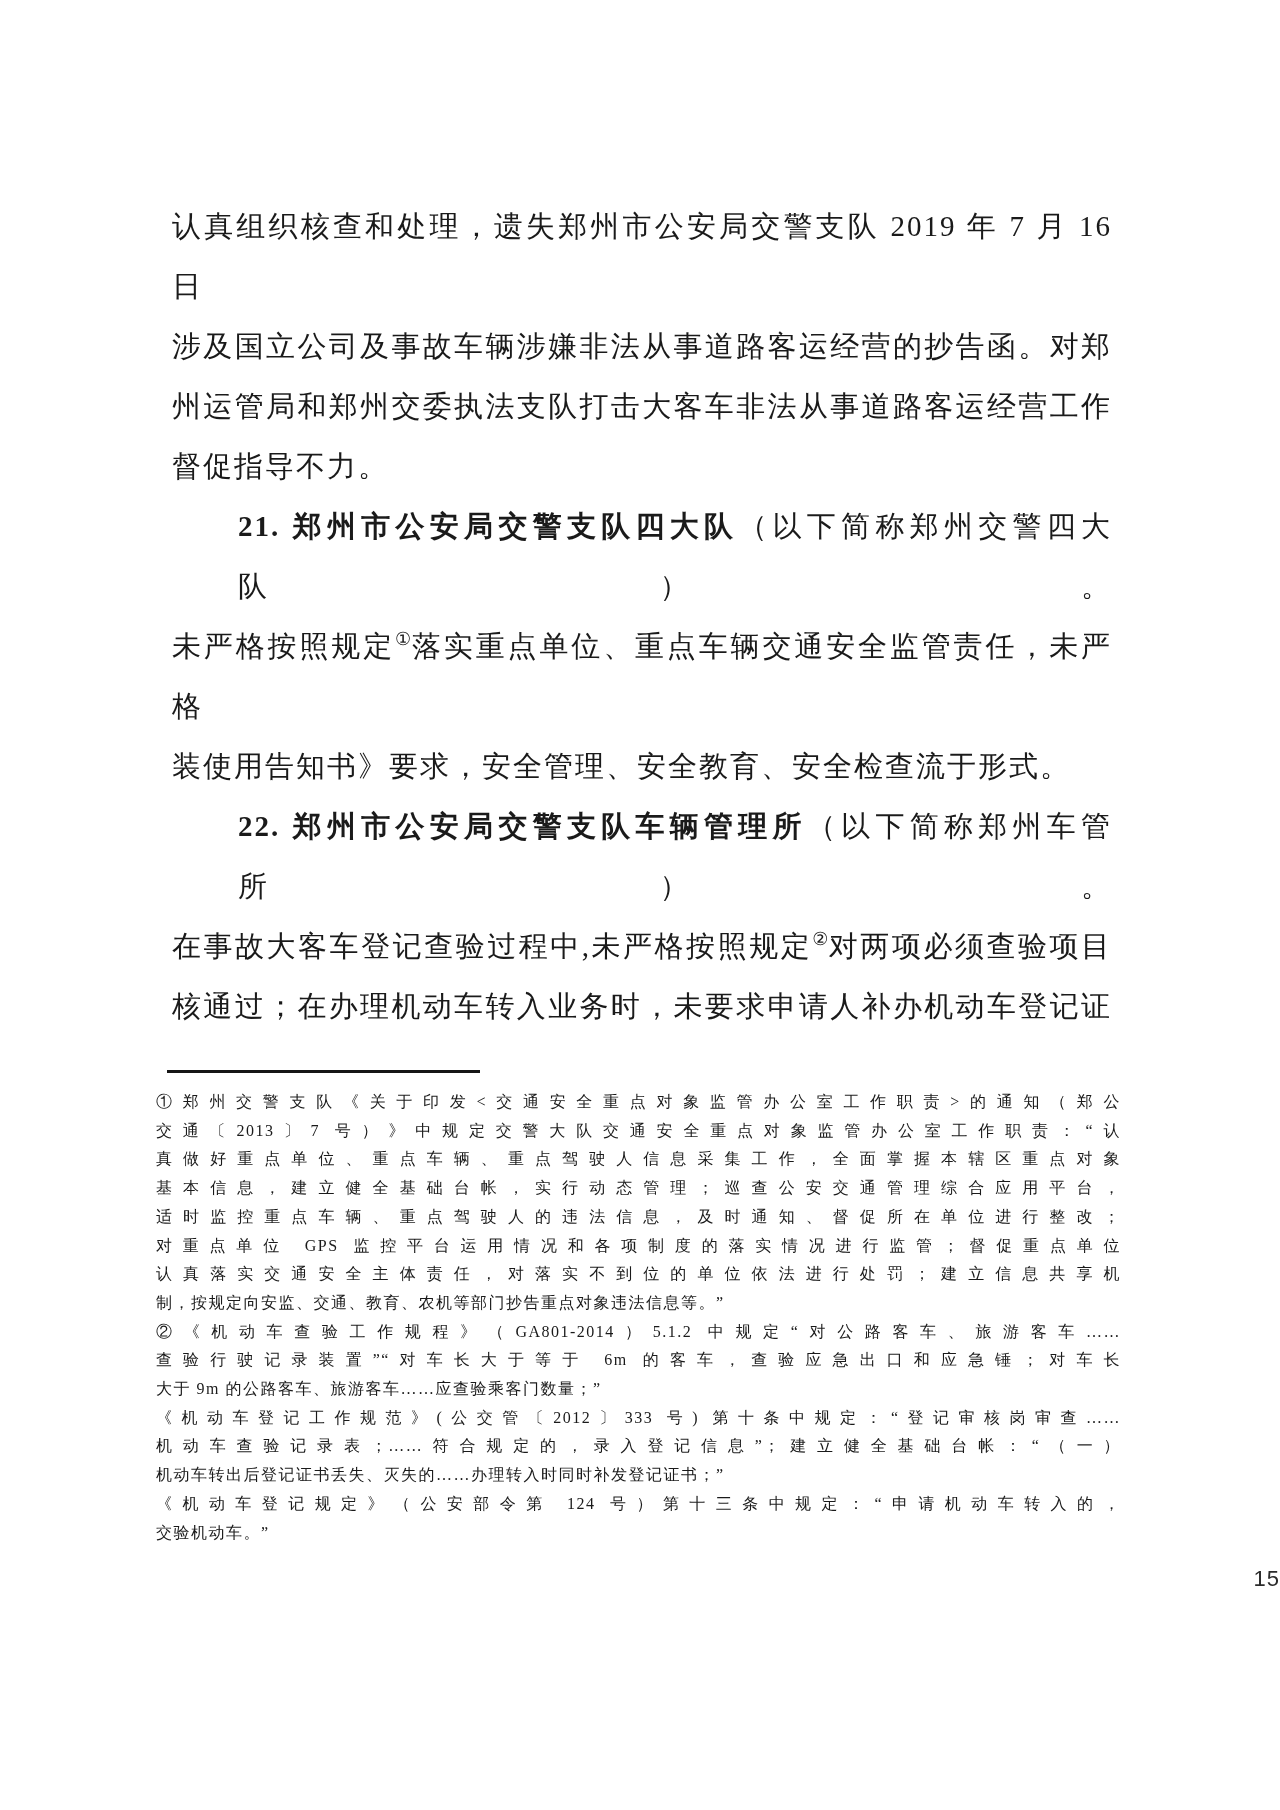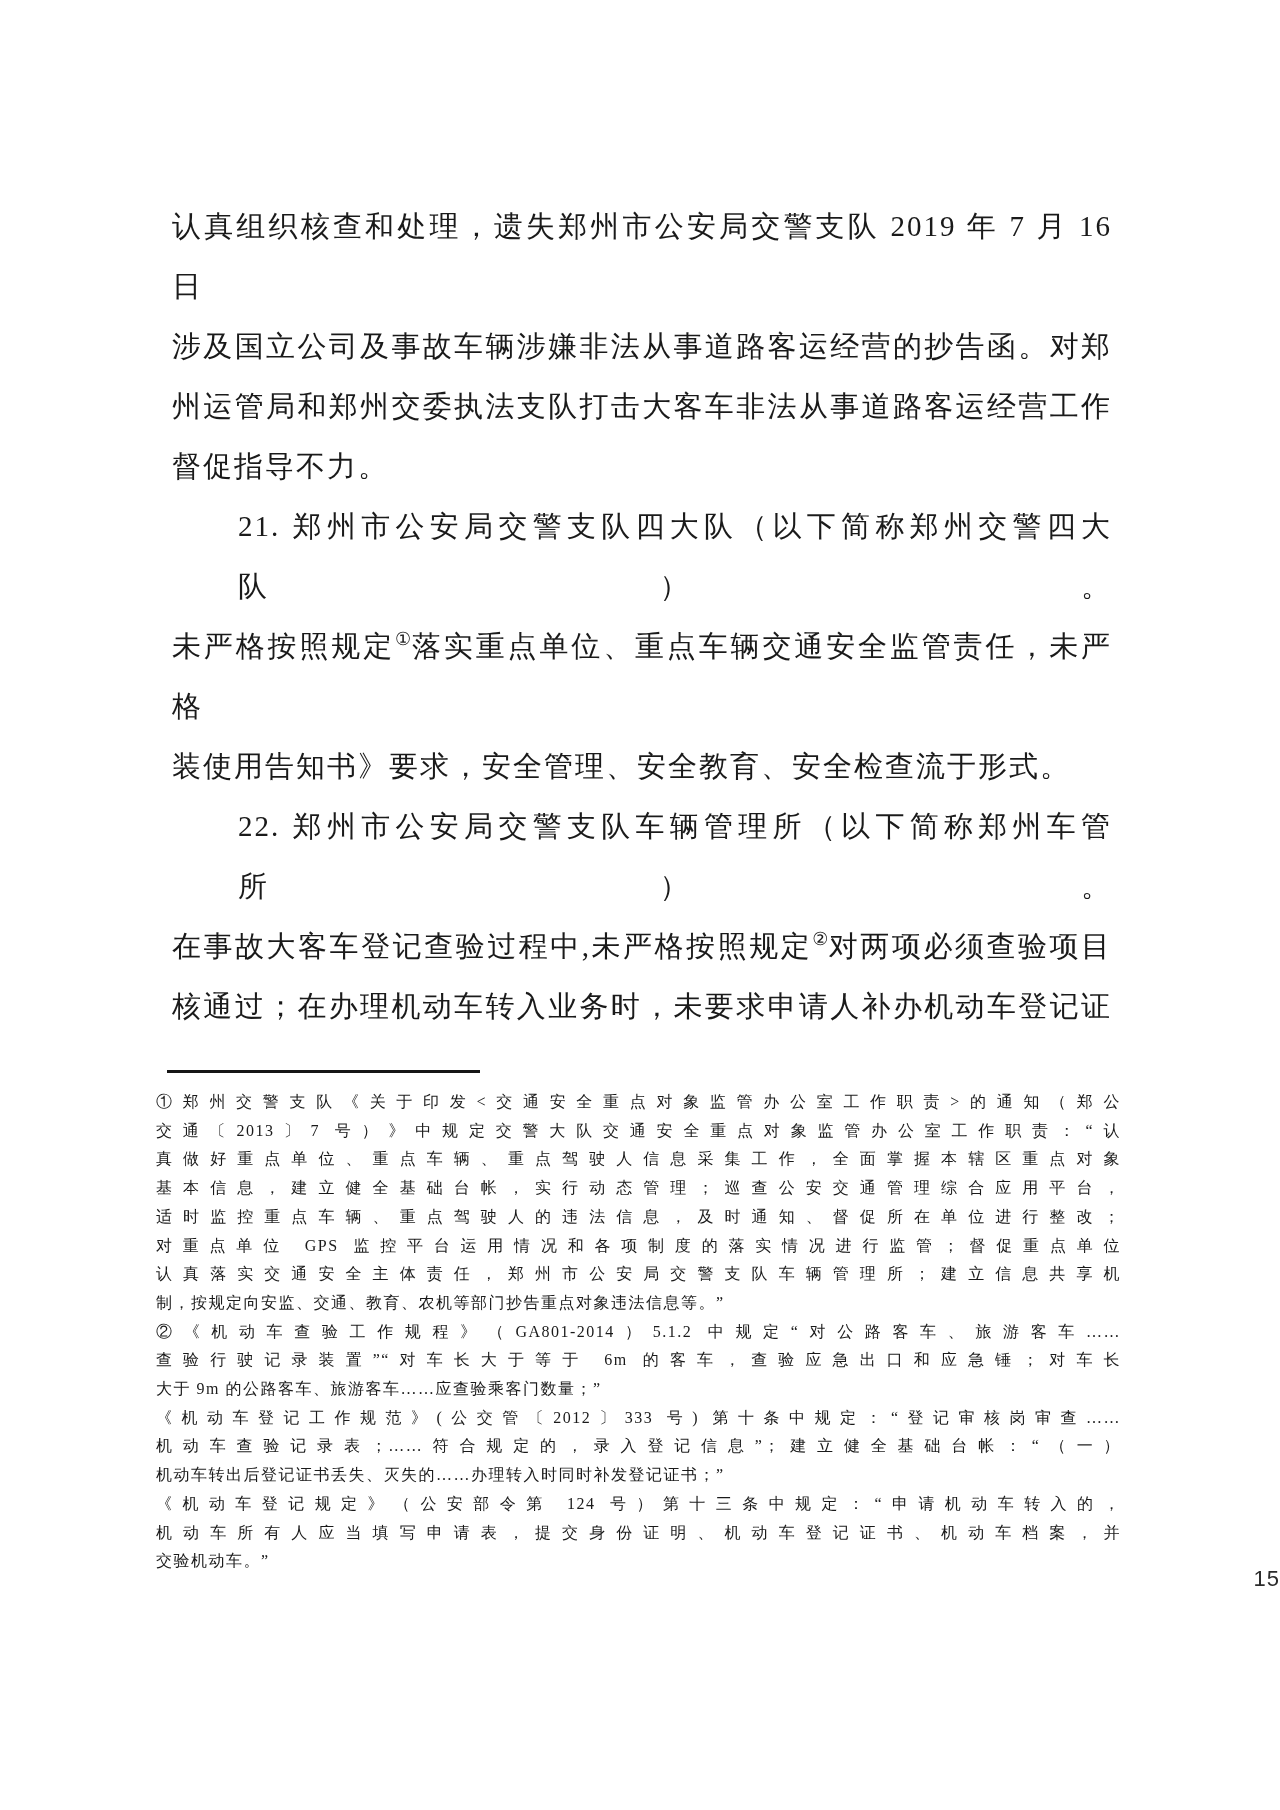--- a/index.html
+++ b/index.html
@@ -32,21 +32,21 @@
     width: 965px;
   }
   .footnote-block .tline {
     font-size: 16px;
     line-height: 28.7px;
     letter-spacing: 1.5px;
     text-align: justify;
   }
   .tline.fill { text-align-last: justify; -moz-text-align-last: justify; }
   .tline.ind  { padding-left: 66px; }
-  .bold { font-weight: normal; }
+  .bold { font-weight: bold; }
   sup.supnum {
     font-size: 0.62em;
     letter-spacing: 0;
     vertical-align: super;
     line-height: 0;
   }
   .fn-separator {
     position: absolute;
     left: 167px;
     top: 1070px;
@@ -93,35 +93,34 @@
   <div class="fn-separator"></div>
 
   <div class="footnote-block">
       <div>
         <div class="tline fill"><span>①郑州交警支队《关于印发&lt;交通安全重点对象监管办公室工作职责&gt;的通知（郑公</span></div>
         <div class="tline fill"><span>交通〔2013〕7 号）》中规定交警大队交通安全重点对象监管办公室工作职责：“认</span></div>
         <div class="tline fill"><span>真做好重点单位、重点车辆、重点驾驶人信息采集工作，全面掌握本辖区重点对象</span></div>
         <div class="tline fill"><span>基本信息，建立健全基础台帐，实行动态管理；巡查公安交通管理综合应用平台，</span></div>
         <div class="tline fill"><span>适时监控重点车辆、重点驾驶人的违法信息，及时通知、督促所在单位进行整改；</span></div>
         <div class="tline fill"><span>对重点单位 GPS 监控平台运用情况和各项制度的落实情况进行监管；督促重点单位</span></div>
-        <div class="tline fill"><span>认真落实交通安全主体责任，郑州市公安局交警支队车辆管理所；建立信息共享机</span></div>
+        <div class="tline fill"><span>认真落实交通安全主体责任，对落实不到位的单位依法进行处罚；建立信息共享机</span></div>
         <div class="tline"><span>制，按规定向安监、交通、教育、农机等部门抄告重点对象违法信息等。”</span></div>
       </div>
       <div>
         <div class="tline fill"><span>②《机动车查验工作规程》（GA801-2014）5.1.2 中规定“对公路客车、旅游客车……</span></div>
         <div class="tline fill"><span>查验行驶记录装置”“对车长大于等于 6m 的客车，查验应急出口和应急锤；对车长</span></div>
         <div class="tline"><span>大于 9m 的公路客车、旅游客车……应查验乘客门数量；”</span></div>
       </div>
       <div>
         <div class="tline fill"><span>《机动车登记工作规范》(公交管〔2012〕333 号) 第十条中规定：“登记审核岗审查……</span></div>
         <div class="tline fill"><span>机动车查验记录表；……符合规定的，录入登记信息”；建立健全基础台帐：“（一）</span></div>
         <div class="tline"><span>机动车转出后登记证书丢失、灭失的……办理转入时同时补发登记证书；”</span></div>
       </div>
       <div>
         <div class="tline fill"><span>《机动车登记规定》（公安部令第 124 号）第十三条中规定：“申请机动车转入的，</span></div>
-        <div class="tline fill"><span>机动车所有人应当填写申请表，提交身份证明、机动车登记证书、机动车档案，并</span></div>
         <div class="tline"><span>交验机动车。”</span></div>
       </div>
     </div>
 
   <div class="page-number">15</div>
 
 </div>
 
 </body></html>

